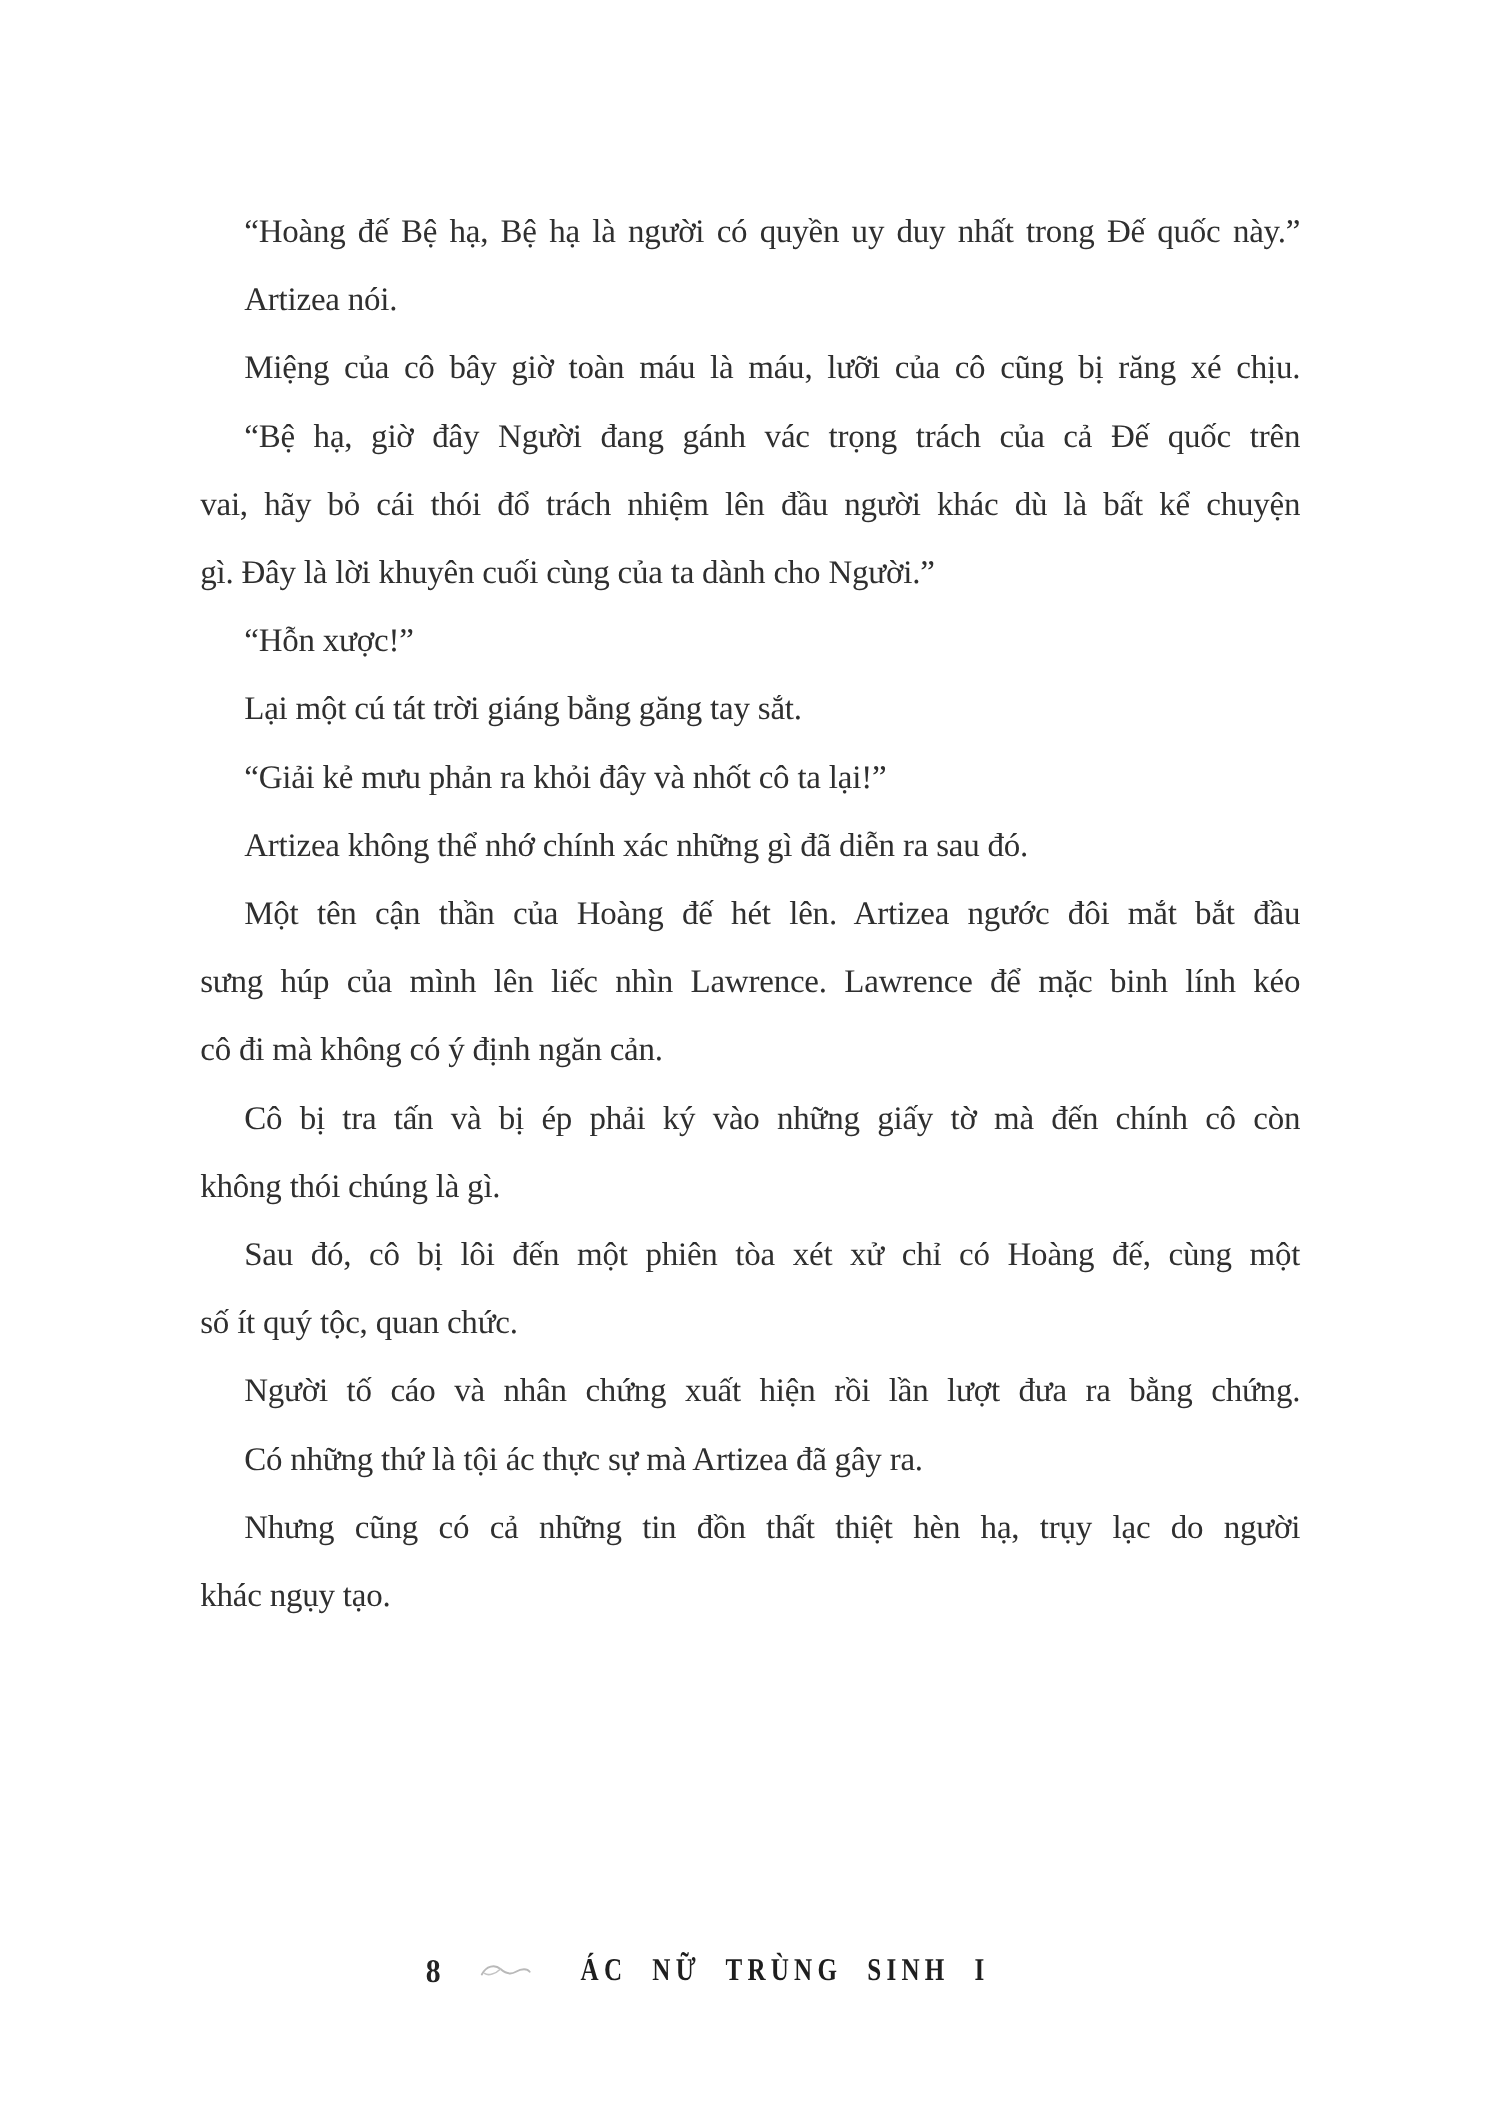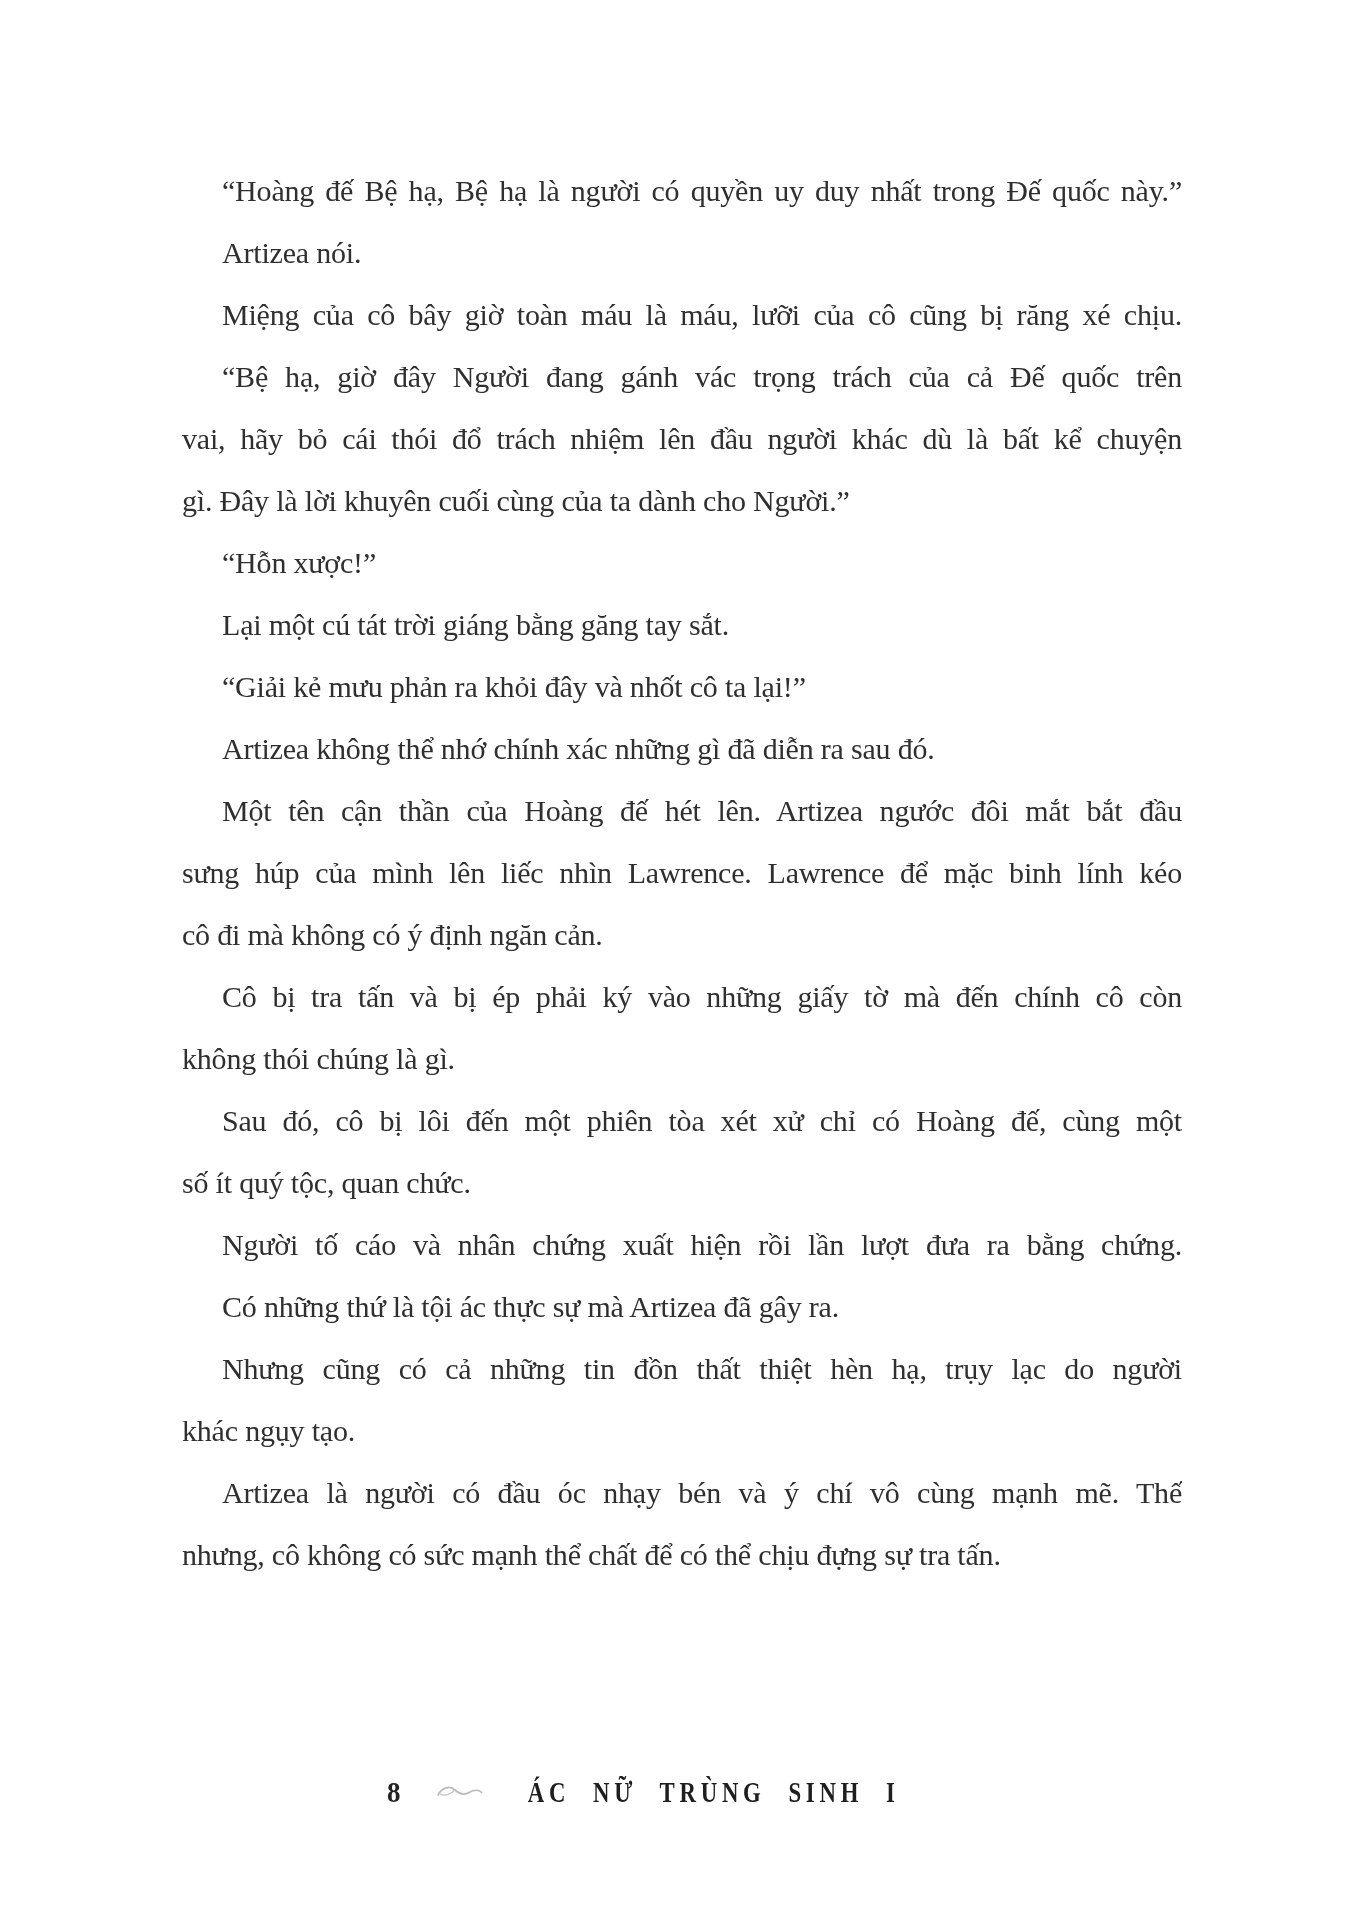--- a/index.html
+++ b/index.html
@@ -8,21 +8,21 @@
     width: 1363px;
     height: 1922px;
     background: #ffffff;
     overflow: hidden;
     font-family: "Liberation Serif", "DejaVu Serif", serif;
     color: #2f2f2f;
   }
   .textcol {
     position: absolute;
     left: 182px;
-    top: 160px;
+    top: 180px;
     width: 1000px;
     font-size: 30px;
     line-height: 62px;
     letter-spacing: -0.2px;
   }
   .para { margin: 0; }
   .line {
     height: 62px;
     overflow: hidden;
   }
@@ -126,24 +126,20 @@
 
     <div class="para">
       <div class="line indent">Có những thứ là tội ác thực sự mà Artizea đã gây ra.</div>
     </div>
 
     <div class="para">
       <div class="line just indent">Nhưng cũng có cả những tin đồn thất thiệt hèn hạ, trụy lạc do người</div>
       <div class="line">khác ngụy tạo.</div>
     </div>
 
-    <div class="para">
-      <div class="line just indent">Artizea là người có đầu óc nhạy bén và ý chí vô cùng mạnh mẽ. Thế</div>
-      <div class="line">nhưng, cô không có sức mạnh thể chất để có thể chịu đựng sự tra tấn.</div>
-    </div>
 
   </div>
 
   <div class="footer">
     <span class="pageno">8</span>
     <span class="swash">
       <svg width="48" height="20" viewBox="0 0 48 20" aria-hidden="true">
         <path d="M2 13 C6 5, 14 3.5, 19 8 C23.5 12, 28 13.5, 33 10.5 C38 7.5, 43.5 7.5, 45.5 10.5" fill="none" stroke="#b9b9b9" stroke-width="1.7" stroke-linecap="round"></path>
         <path d="M19 8 C14.5 12.5, 8 14.5, 4.5 12" fill="none" stroke="#c4c4c4" stroke-width="1.4" stroke-linecap="round"></path>
       </svg>

